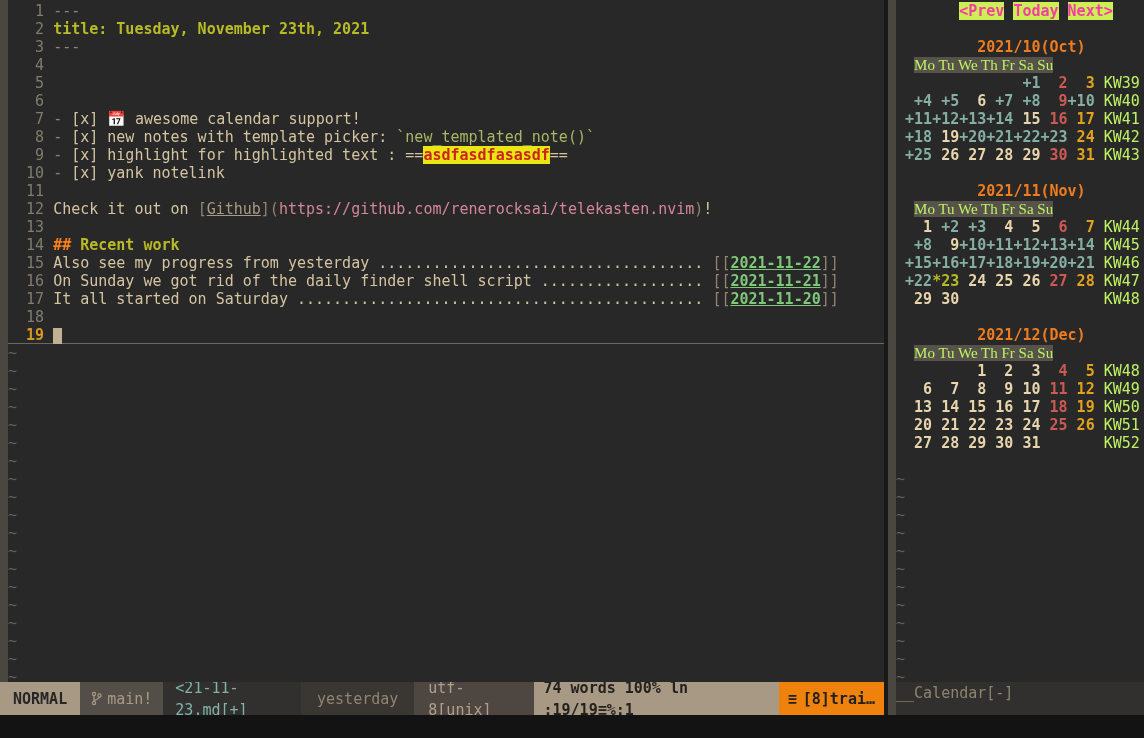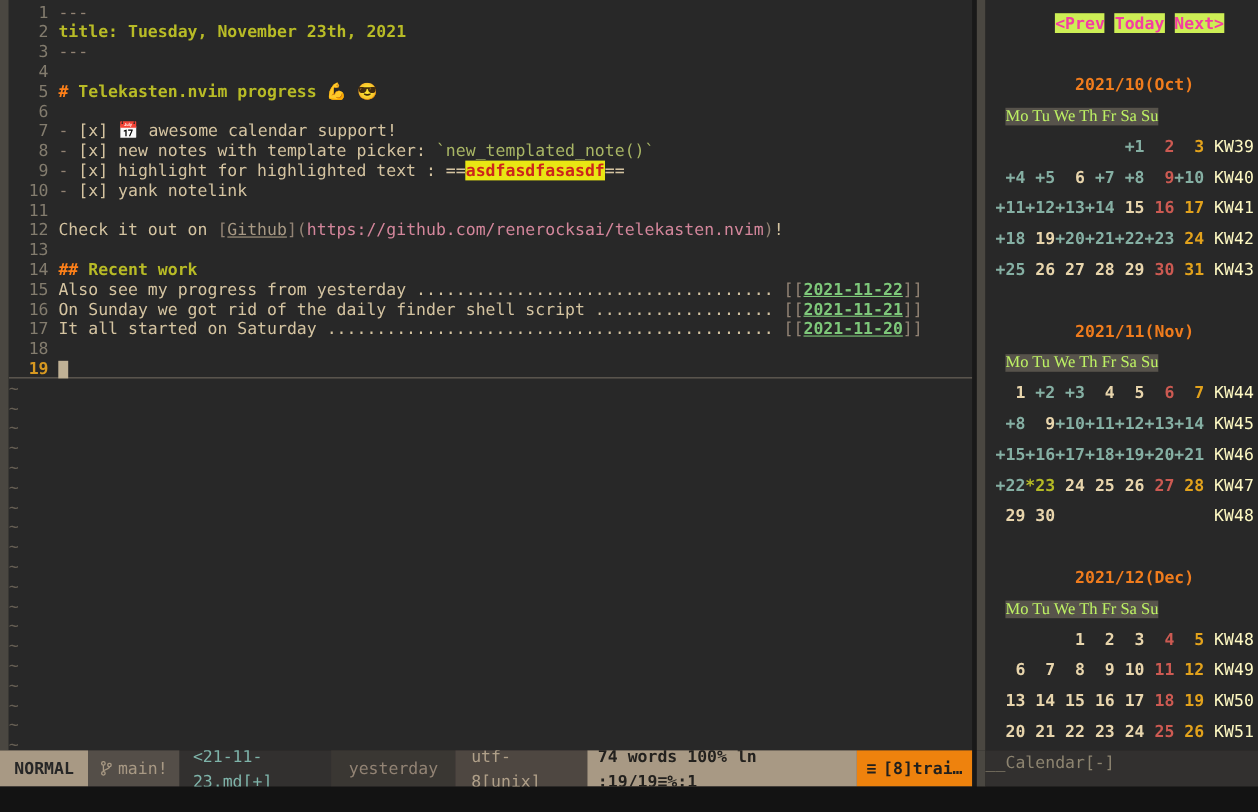--- a/index.html
+++ b/index.html
@@ -22,24 +22,24 @@
   .c-dim { color:#928374; }
   .c-text { color:#d5c4a1; }
   .c-heading { color:#b8bb26; font-weight:bold; }
   .c-orange { color:#fe8019; font-weight:bold; }
   .c-code { color:#a9b665; }
   .c-mark { background:#e9e614; color:#cc241d; font-weight:bold; }
   .c-link { color:#a89984; text-decoration:underline; }
   .c-url { color:#d3869b; }
   .c-wiki { color:#7ec87a; font-weight:bold; text-decoration:underline; }
   
-  .cal-row { height:18px; white-space:pre;margin-top:10px; }
+  .cal-row { height:18px; white-space:pre; }
   .cal-title { color:#f07c1d; font-weight:bold; }
   .dayhdr { background:#57534b; color:#bef264;font-family:Liberation Serif, serif; }
-  .kw { color:#fef9c3; }
+  .kw { color:#bef264; }
   .navbtn { background:#cdee55; color:#f43da2; font-weight:bold; }
   .dcell { font-weight:bold; }
   .day-note { color:#85afa3; }
   .day-sat { color:#cc5a52; }
   .day-sun { color:#e2a21c; }
   .day-norm { color:#e8d5ac; }
   .day-today { color:#b5ba25; }
   
   .statusrow { height:33px; display:flex; }
   .sl-editor { width:884px; flex:0 0 884px; display:flex; background:#32302f; line-height:22px; overflow:hidden; }
@@ -62,21 +62,21 @@
 <body>
 
 <div class="app">
   <div class="workspace">
     <div class="vscroll"></div>
     <div class="editor" id="editor">
         <div class="row"><span class="lnum">1</span><span class="ltext"><span class="c-dim">---</span></span></div>
         <div class="row"><span class="lnum">2</span><span class="ltext"><span class="c-heading">title: Tuesday, November 23th, 2021</span></span></div>
         <div class="row"><span class="lnum">3</span><span class="ltext"><span class="c-dim">---</span></span></div>
         <div class="row"><span class="lnum">4</span><span class="ltext"></span></div>
-        <div class="row"><span class="lnum">5</span><span class="ltext"><span class="c-orange"># </span><span class="c-heading">Telekasten.nvim progress </span><span class="c-text">💪 😎</span></span></div>
+        <div class="row"><span class="lnum">5</span></div>
         <div class="row"><span class="lnum">6</span><span class="ltext"></span></div>
         <div class="row"><span class="lnum">7</span><span class="ltext"><span class="c-dim">- </span><span class="c-text">[x] 📅 awesome calendar support!</span></span></div>
         <div class="row"><span class="lnum">8</span><span class="ltext"><span class="c-dim">- </span><span class="c-text">[x] new notes with template picker: </span><span class="c-code">`new_templated_note()`</span></span></div>
         <div class="row"><span class="lnum">9</span><span class="ltext"><span class="c-dim">- </span><span class="c-text">[x] highlight for highlighted text : ==</span><span class="c-mark">asdfasdfasasdf</span><span class="c-text">==</span></span></div>
         <div class="row"><span class="lnum">10</span><span class="ltext"><span class="c-dim">- </span><span class="c-text">[x] yank notelink</span></span></div>
         <div class="row"><span class="lnum">11</span><span class="ltext"></span></div>
         <div class="row"><span class="lnum">12</span><span class="ltext"><span class="c-text">Check it out on </span><span class="c-dim">[</span><span class="c-link">Github</span><span class="c-dim">](</span><span class="c-url">https://github.com/renerocksai/telekasten.nvim</span><span class="c-dim">)</span><span class="c-text">!</span></span></div>
         <div class="row"><span class="lnum">13</span><span class="ltext"></span></div>
         <div class="row"><span class="lnum">14</span><span class="ltext"><span class="c-orange">## </span><span class="c-heading">Recent work</span></span></div>
         <div class="row"><span class="lnum">15</span><span class="ltext"><span class="c-text">Also see my progress from yesterday .................................... </span><span class="c-dim">[[</span><span class="c-wiki">2021-11-22</span><span class="c-dim">]]</span></span></div>

